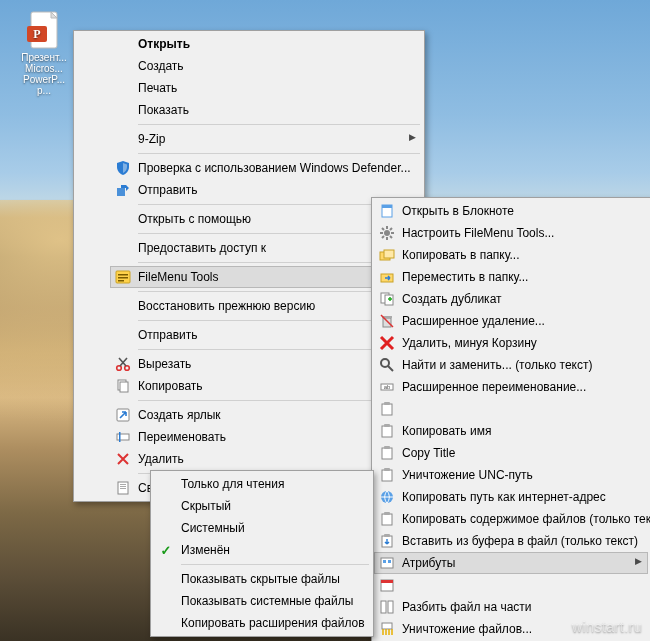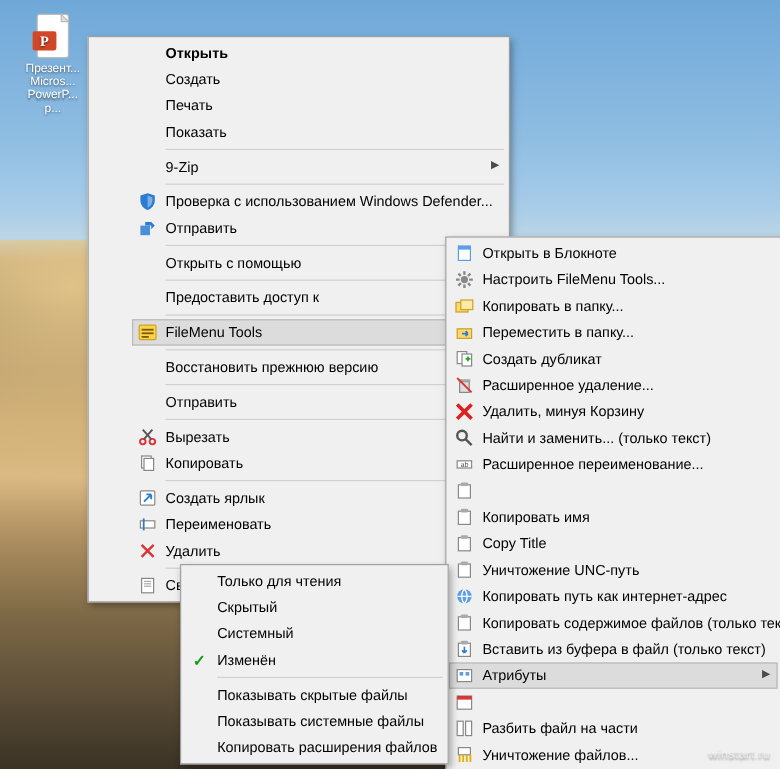--- a/index.html
+++ b/index.html
@@ -23,21 +23,21 @@
       #5c4e38 90%, #3a3224 100%);
   }
   
   .dune1 { position:absolute; left:0; top:200px; width:650px; height:260px;
     background: radial-gradient(ellipse 420px 260px at 60px 40px, rgba(230,200,140,.9), rgba(120,95,60,0) 70%); }
   .dune2 { position:absolute; left:0; top:300px; width:650px; height:341px;
     background: radial-gradient(ellipse 520px 340px at 580px 220px, rgba(60,48,30,.85), rgba(60,48,30,0) 65%); }
 
   .watermark {
     position: absolute; right: 8px; bottom: 6px;
-    color: rgba(255,255,255,.55); font-size: 10px; letter-spacing: .5px;
+    color: rgba(255,255,255,.55); font-size: 14px; letter-spacing: .5px;
     text-shadow: 0 1px 2px rgba(0,0,0,.4);
   }
 
   .file-icon {
     position: absolute; left: 18px; top: 10px; width: 52px; text-align: center;
     color: #fff; font-size: 10px; line-height: 1.1;
     text-shadow: 0 1px 2px rgba(0,0,0,.6);
   }
   .file-icon svg { display:block; margin:0 auto 2px; }
 

